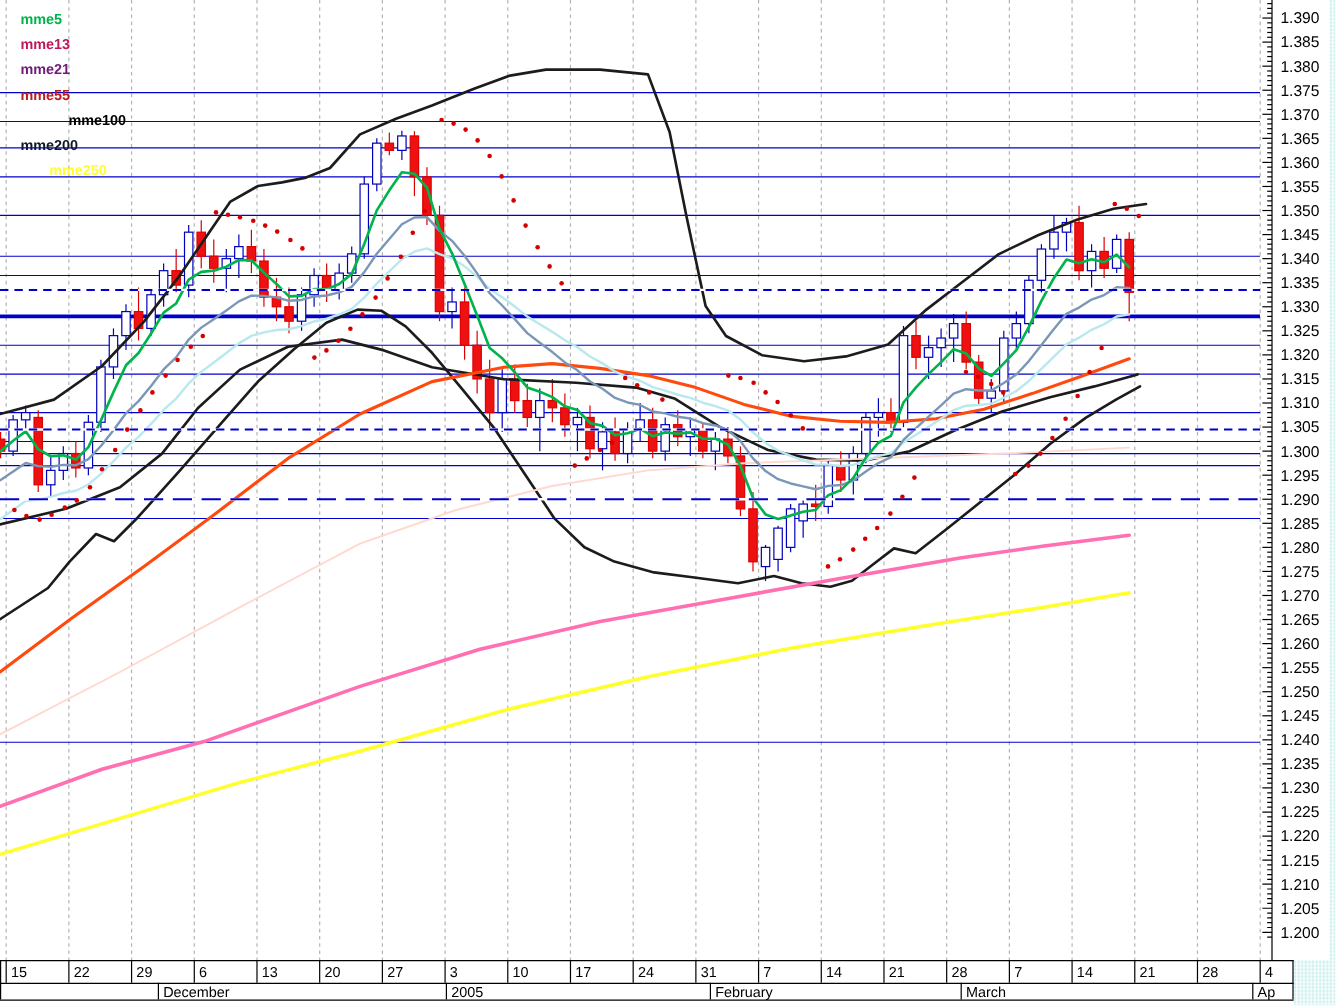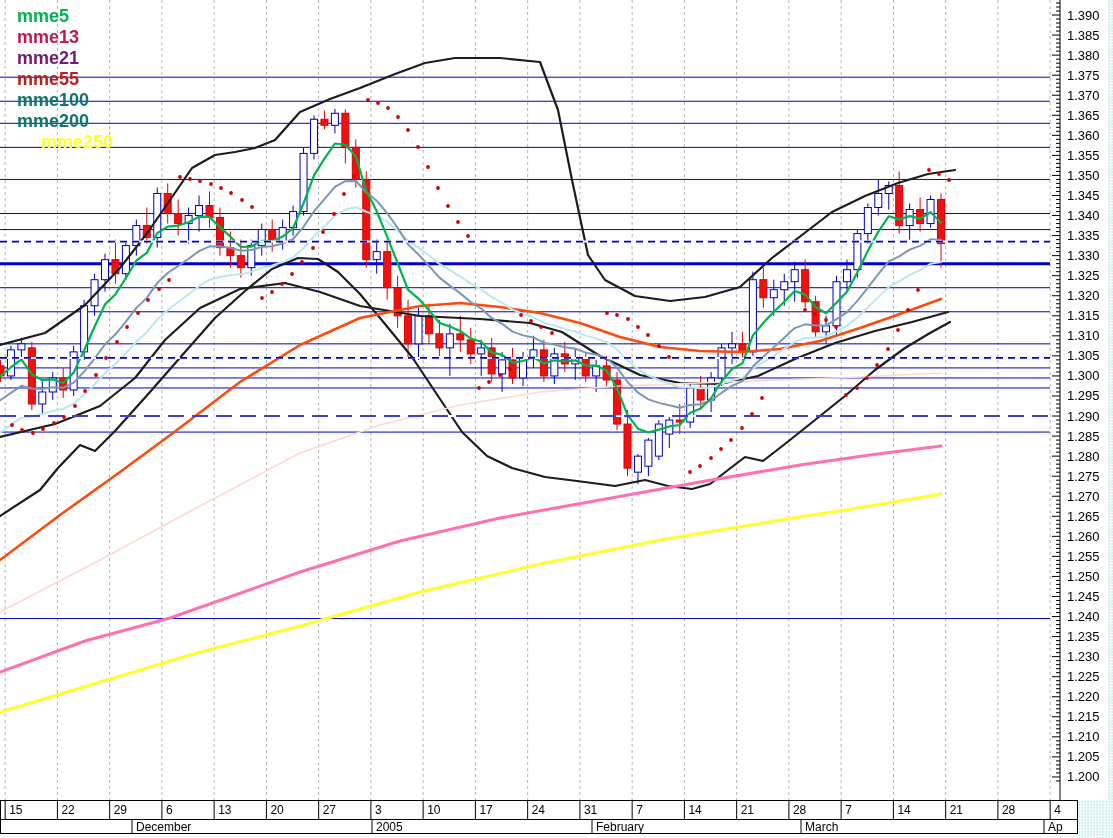--- a/index.html
+++ b/index.html
@@ -1,19 +1,19 @@
 <!DOCTYPE html>
 <html><head>
 <meta charset="utf-8">
 <style>
   html,body{margin:0;padding:0;background:#fff;}
   #screen{position:relative;width:1113px;height:838px;overflow:hidden;
           font-family:"Liberation Sans","DejaVu Sans",sans-serif;background:#fff;}
   #chart-svg{position:absolute;left:0;top:0;}
-  #legend{position:absolute;left:17px;top:6px;line-height:21px;font-size:18px;font-weight:bold;}
+  #legend{position:absolute;left:17px;top:6px;line-height:21px;font-size:12px;font-weight:bold;}
   #legend .leg-item{display:block;height:21px;}
 </style>
 </head>
 <body>
 
 <div id="screen">
   <svg id="chart-svg" width="1113" height="838">
       <defs>
         <pattern id="chk" width="3" height="3" patternUnits="userSpaceOnUse">
           <rect x="0" y="0" width="3" height="3" fill="#cdeff0"></rect>
@@ -835,17 +835,17 @@
         <text x="805" y="830.5" font-size="12" fill="#000">March</text>
         <line x1="1044" y1="819" x2="1044" y2="833" stroke="#000" stroke-width="1"></line>
         <text x="1048" y="830.5" font-size="12" fill="#000">Ap</text>
       </g>
     </svg>
   <div id="legend">
     <span class="leg-item" style="color: rgb(0, 180, 76);">mme5</span>
     <span class="leg-item" style="color: #be185d;">mme13</span>
     <span class="leg-item" style="color: #701a75;">mme21</span>
     <span class="leg-item" style="color: #b91c1c;">mme55</span>
-    <span class="leg-item" style="color: #0f766e;">mme100</span>
-    <span class="leg-item" style="color: #0f766e;">mme200</span>
+    <span class="leg-item" style="color: #000000; margin-left: 40px;">mme100</span>
+    <span class="leg-item" style="color: #0f172a;">mme200</span>
     <span class="leg-item" style="color: rgb(255, 255, 51); margin-left: 24px;">mme250</span>
   </div>
 </div>
 
 </body></html>

